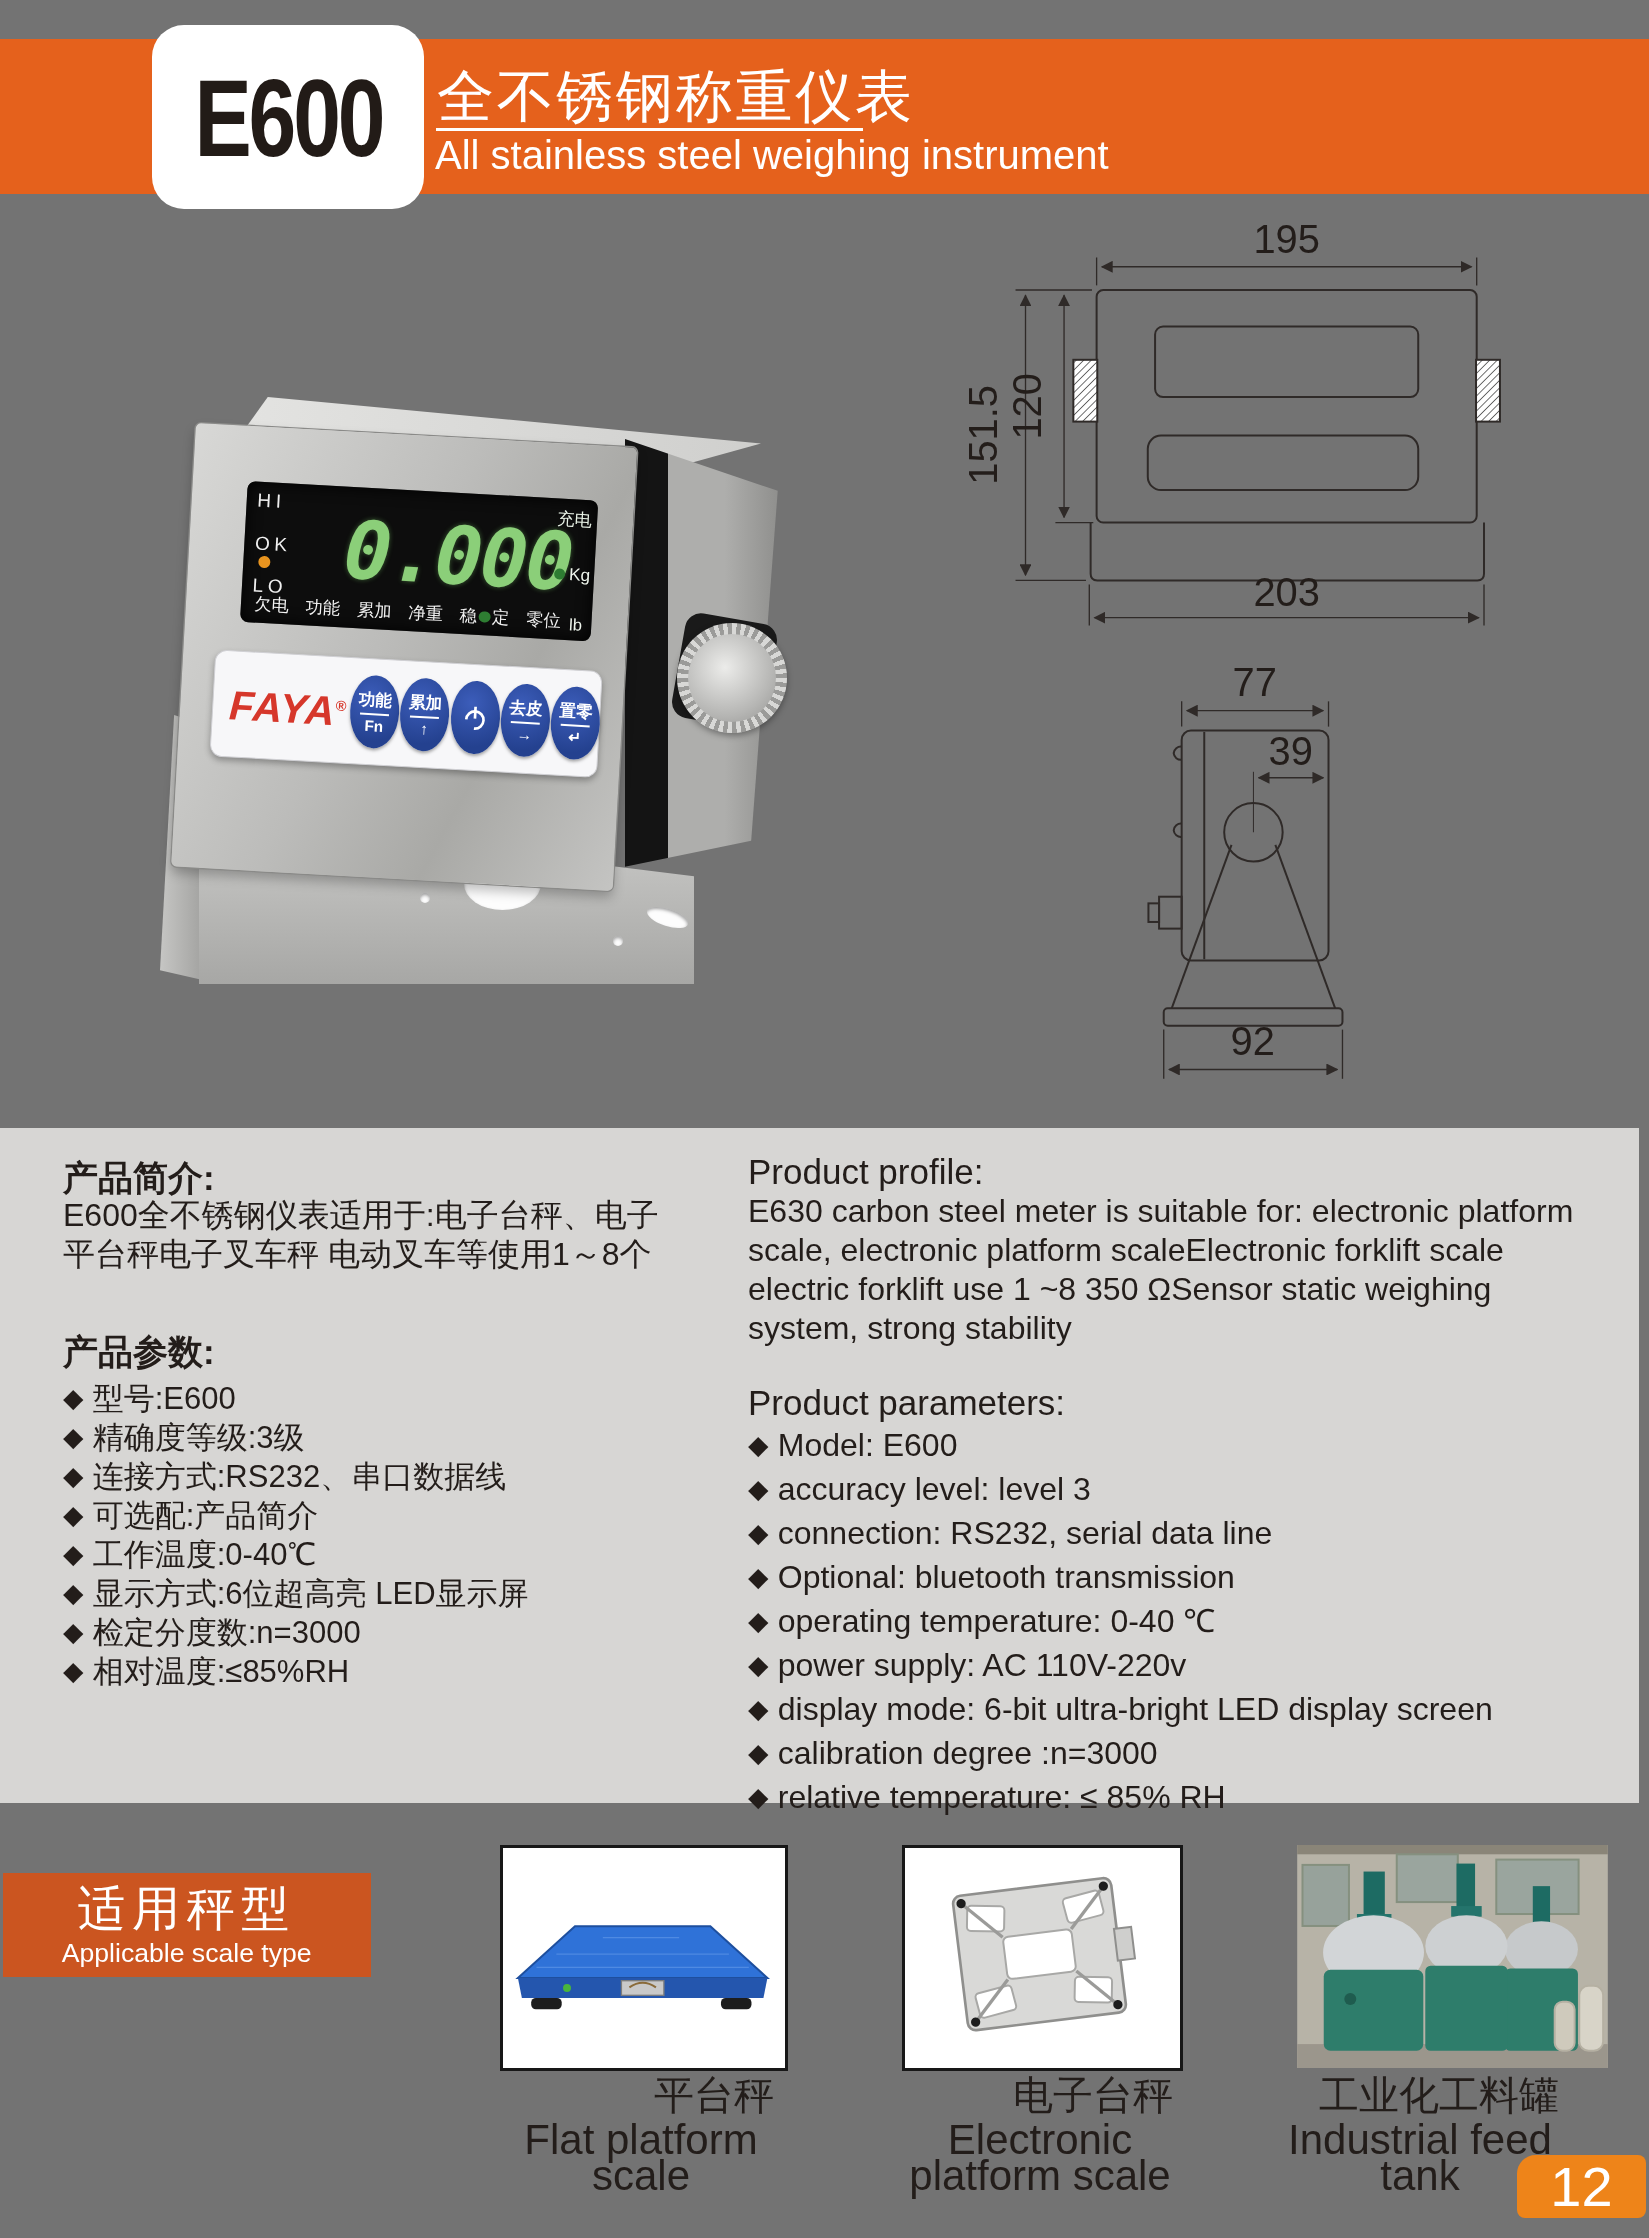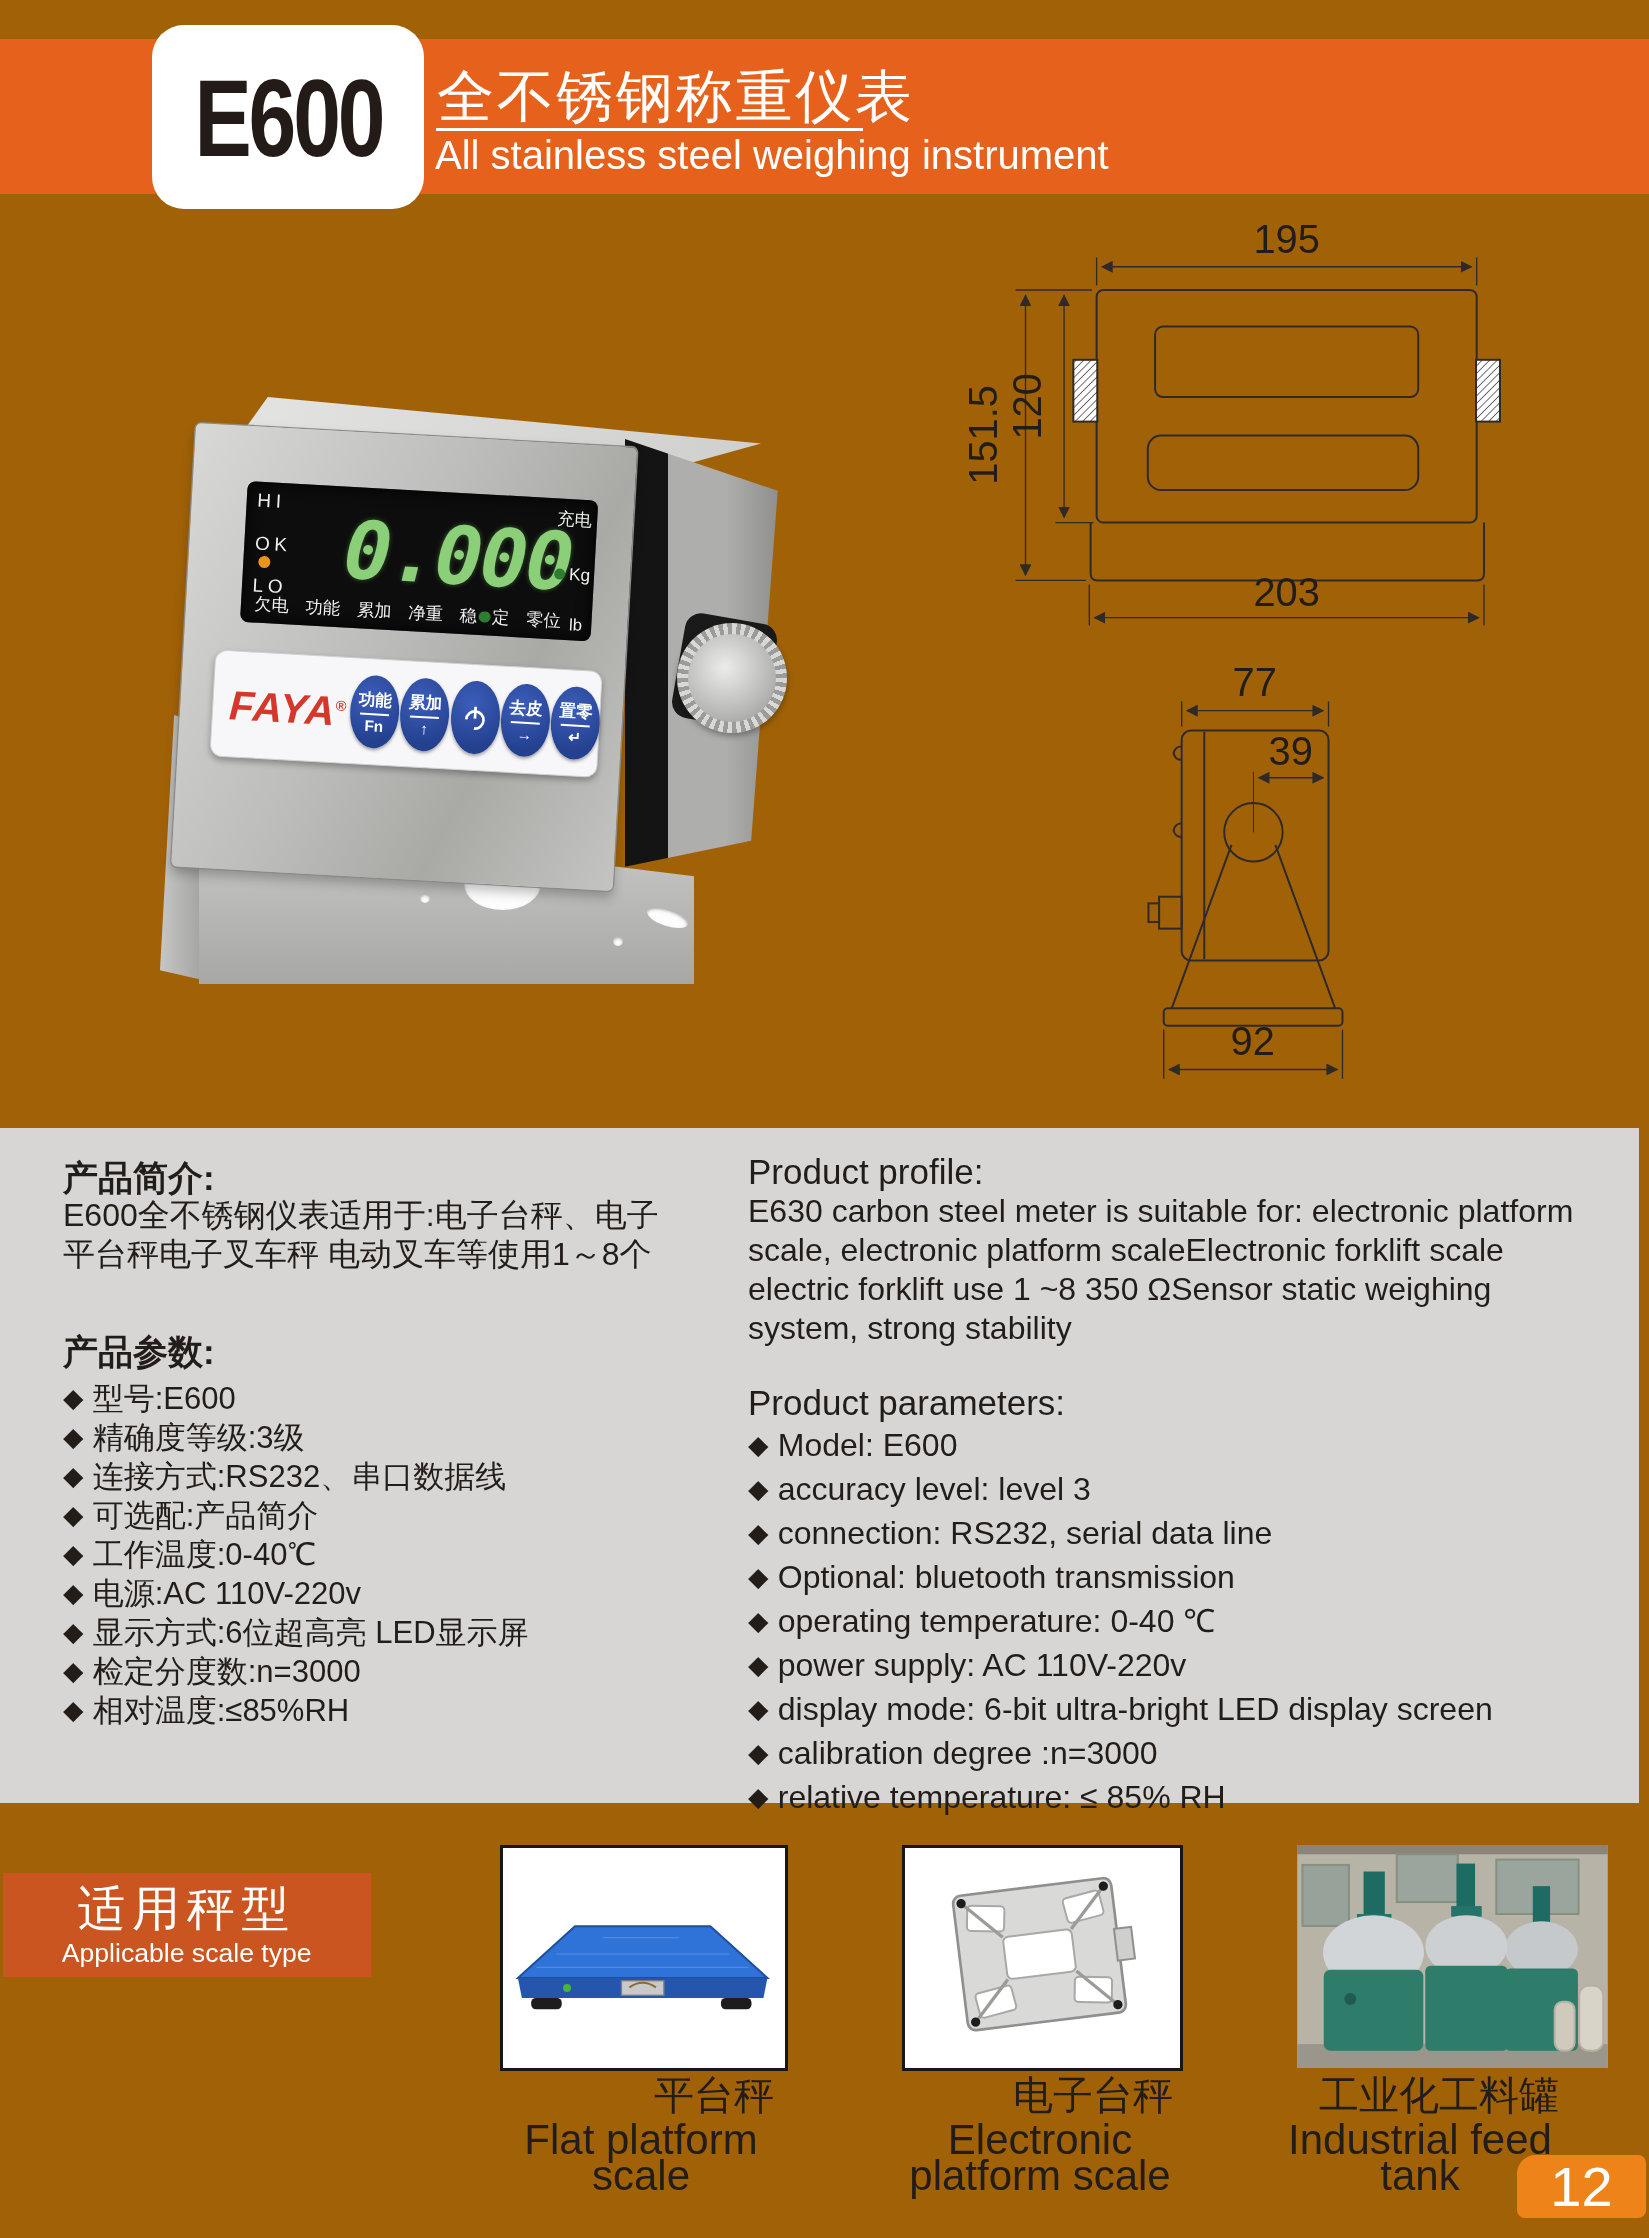--- a/index.html
+++ b/index.html
@@ -1,16 +1,16 @@
 <!DOCTYPE html>
 <html style="font-size:10.6px"><head>
 <meta charset="utf-8">
 <style>
   html,body{margin:0;padding:0;background:#888;}
-  #page{position:relative;width:1649px;height:2239px;background:#a16207;overflow:hidden;
+  #page{position:relative;width:1649px;height:2239px;background:#737373;overflow:hidden;
         font-family:"Liberation Sans",sans-serif;color:#231d1a;}
   .abs{position:absolute;}
 
   
   .band{left:0;top:39px;width:1649px;height:155px;background:#e5611c;}
   .model-box{left:152px;top:25px;width:272px;height:184px;background:#fff;border-radius:32px;
              display:flex;align-items:center;justify-content:center;}
   .model-text{font-size:110px;font-weight:900;letter-spacing:-4px;color:#221b17;
               transform:scaleX(.78);white-space:nowrap;}
   .title-cn{left:437px;top:66px;font-size:57px;line-height:61px;color:#fff;letter-spacing:2.7px;font-weight:500;}
@@ -266,21 +266,20 @@
     <div>E600全不锈钢仪表适用于:电子台秤、电子</div>
     <div>平台秤电子叉车秤 电动叉车等使用1～8个</div>
   </div>
   <div class="abs cn-title cn-params-title">产品参数:</div>
   <div class="abs cn-params">
     <div><span class="bullet">◆</span><span>型号:E600</span></div>
     <div><span class="bullet">◆</span><span>精确度等级:3级</span></div>
     <div><span class="bullet">◆</span><span>连接方式:RS232、串口数据线</span></div>
     <div><span class="bullet">◆</span><span>可选配:产品简介</span></div>
     <div><span class="bullet">◆</span><span>工作温度:0-40℃</span></div>
-    <div><span class="bullet">◆</span><span>电源:AC 110V-220v</span></div>
     <div><span class="bullet">◆</span><span>显示方式:6位超高亮 LED显示屏</span></div>
     <div><span class="bullet">◆</span><span>检定分度数:n=3000</span></div>
     <div><span class="bullet">◆</span><span>相对温度:≤85%RH</span></div>
   </div>
 
   <div class="abs en-title en-intro-title">Product profile:</div>
   <div class="abs en-intro">
     <div>E630 carbon steel meter is suitable for: electronic platform</div>
     <div>scale, electronic platform scaleElectronic forklift scale</div>
     <div>electric forklift use 1 ~8  350 ΩSensor static weighing</div>

